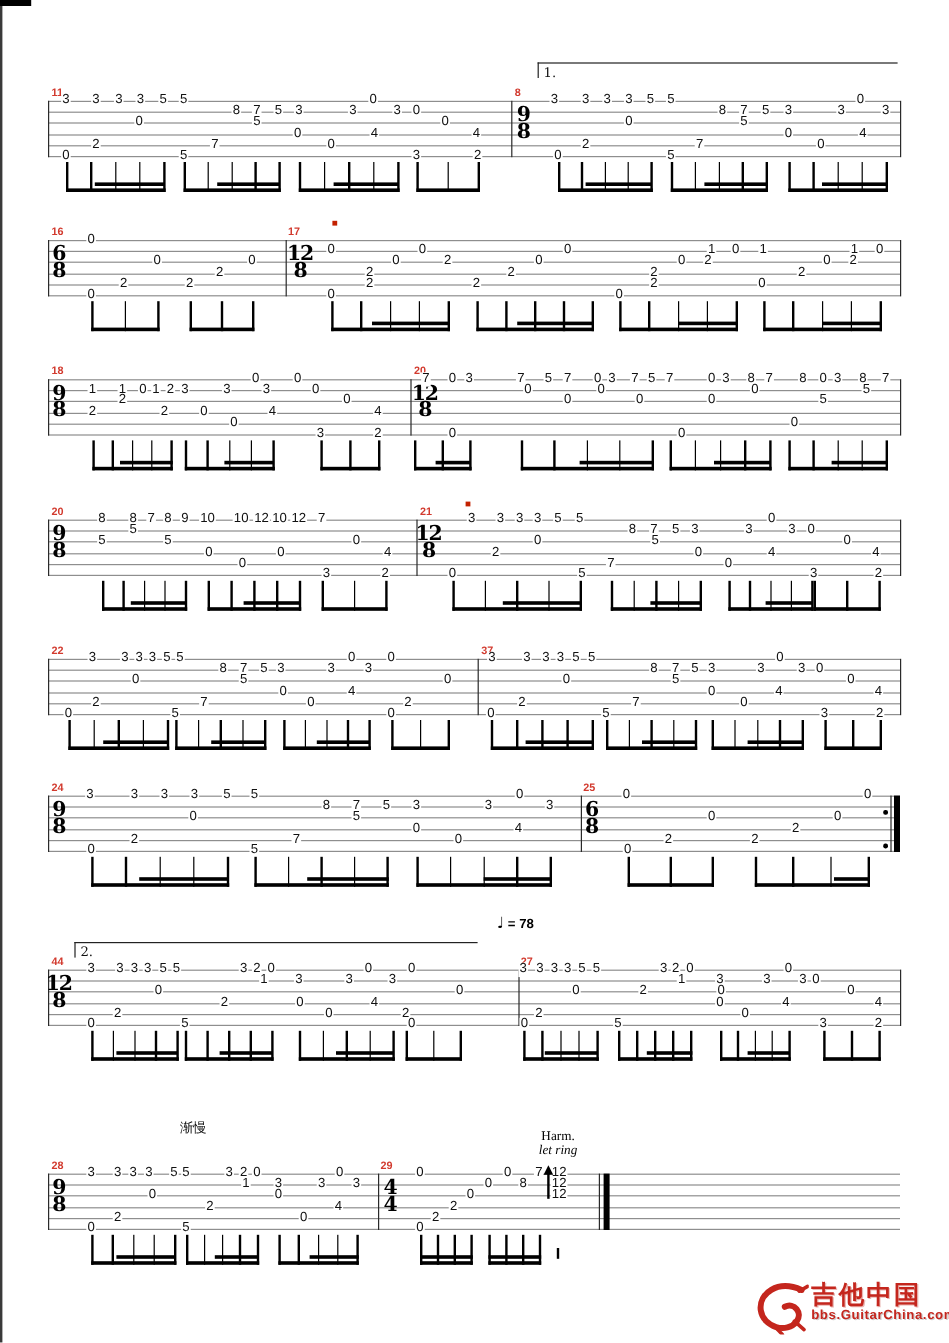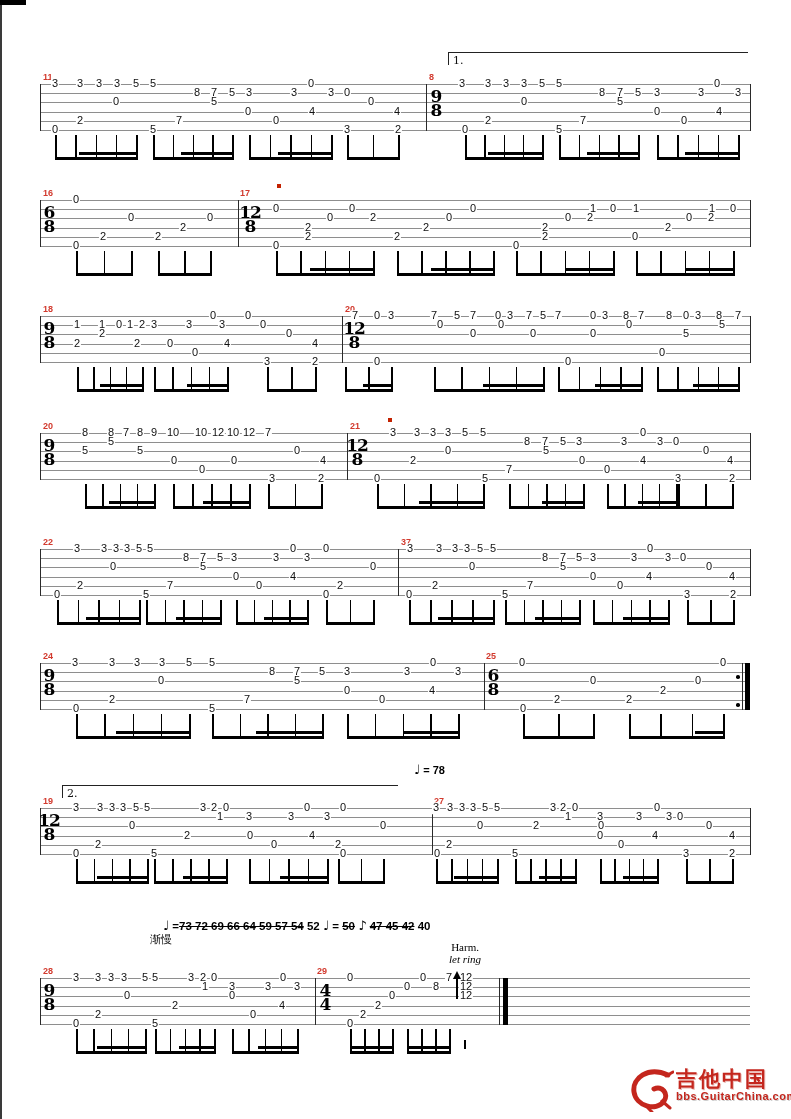--- a/index.html
+++ b/index.html
@@ -671,21 +671,21 @@
       <div class="abs staffline" style="left: 40px; top: 835.6px; width: 710px;"></div>
       <div class="abs staffline" style="left: 40px; top: 844.8px; width: 710px;"></div>
       <div class="abs staffline" style="left: 40px; top: 854px; width: 710px;"></div>
       <div class="abs barline" style="left: 40px; top: 808px; height: 47px;"></div>
       <div class="abs barline" style="left: 432px; top: 808px; height: 47px;"></div>
       <div class="abs barline" style="left: 750px; top: 808px; height: 47px;"></div>
       <div class="abs tsig" style="left: 49px; top: 813px;">
         <div>12</div>
         <div>8</div>
       </div>
-      <div class="abs mnum" style="left: 43px; top: 797px;">19</div>
+      <div class="abs mnum" style="left: 43px; top: 797px;">44</div>
       <div class="abs mnum" style="left: 434px; top: 797px;">27</div>
       <div class="abs fret" style="left: 76px; top: 808px;">3</div>
       <div class="abs fret" style="left: 100px; top: 808px;">3</div>
       <div class="abs fret" style="left: 112px; top: 808px;">3</div>
       <div class="abs fret" style="left: 123px; top: 808px;">3</div>
       <div class="abs fret" style="left: 136px; top: 808px;">5</div>
       <div class="abs fret" style="left: 147px; top: 808px;">5</div>
       <div class="abs fret" style="left: 203px; top: 808px;">3</div>
       <div class="abs fret" style="left: 214px; top: 808px;">2</div>
       <div class="abs fret" style="left: 226px; top: 808px;">0</div>
@@ -882,21 +882,20 @@
       <div class="abs arrow-head" style="left: 452.5px; top: 971px;"></div>
       <div class="abs ink" style="left: 456px; top: 977px; width: 1.5px; height: 22px;"></div>
       <div class="abs ink" style="left: 464px; top: 1040px; width: 1.8px; height: 9px;"></div>
     </div>
 
   <div class="abs tempo" style="left: 414px; top: 762px;">
     <span class="note-glyph">♩</span>
     <span>= 78</span>
   </div>
 
-  <div class="abs rit" id="rit" style="left: 163px; top: 918px;"><span class="note-glyph">♩</span><span> =</span><span class="strike">73 72 69 66 64 59 57 54</span><span> 52  </span><span class="note-glyph">♩</span><span> = </span><span class="strike">50</span><span>  </span><span class="note-glyph">♪</span><span> </span><span class="strike">47 45 42</span><span> 40</span></div>
 
   <div class="abs cn" style="left: 150px; top: 932px;">渐慢</div>
 
   <div class="abs harm" style="left: 449px; top: 941px;">
     <div>Harm.</div>
     <div class="it">let ring</div>
   </div>
 
   <div class="abs logo" style="left: 628px; top: 1068px;">
     <svg width="46" height="44" viewBox="0 0 46 44">

